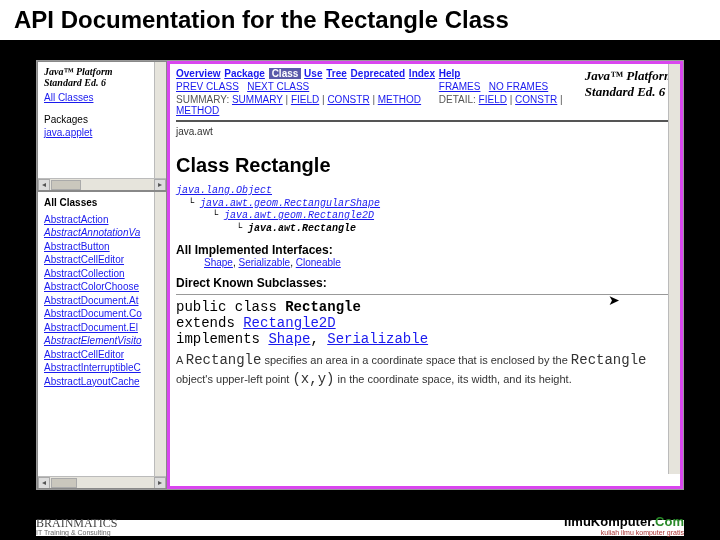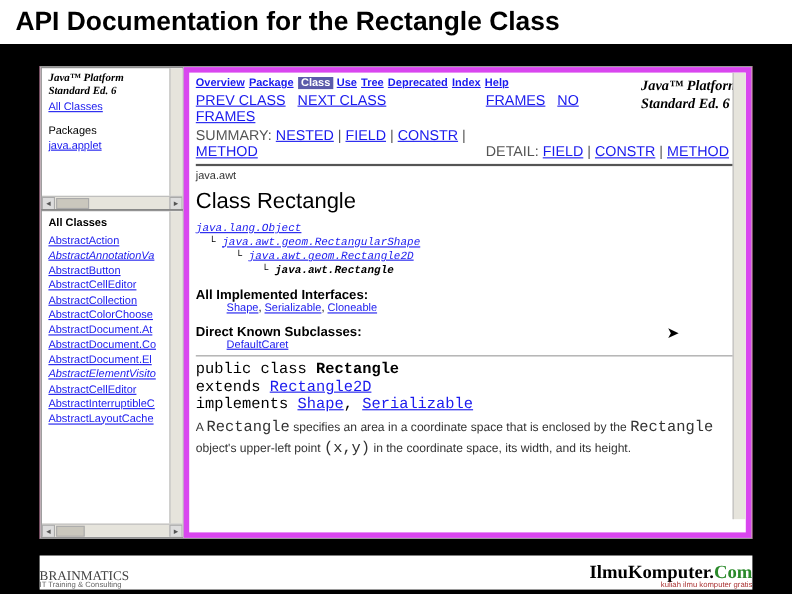--- a/index.html
+++ b/index.html
@@ -18,21 +18,21 @@
     font-size: 24px;
     font-weight: bold;
     color: #000;
   }
   .screenshot {
     position: absolute;
     top: 60px;
     left: 36px;
     width: 648px;
     height: 430px;
-    background: #ec4899;
+    background: #22c55e;
     border: 1px solid #999;
     display: flex;
   }
   .left-col {
     width: 130px;
     display: flex;
     flex-direction: column;
     background: #fff;
   }
   .pane {
@@ -41,44 +41,44 @@
     position: relative;
     overflow: hidden;
     font-size: 10px;
     line-height: 1.35;
   }
   .top-pane { height: 130px; }
   .bottom-pane { flex: 1; }
   .pane-inner { padding: 4px 6px; }
   .right-pane {
     flex: 1;
-    border: 5px solid #d946ef;
+    border: 3px solid #d946ef;
     background: #fff;
     position: relative;
     overflow: hidden;
     font-size: 10px;
     padding: 4px 6px;
   }
   .bold { font-weight: bold; }
   .link { color: #1a1aee; text-decoration: underline; cursor: pointer; }
   .navbar {
     font-size: 10px;
     color: #000;
     font-weight: bold;
     margin-bottom: 2px;
   }
   .navbar a { color: #1a1aee; text-decoration: underline; font-weight: bold; margin-right: 1px; }
   .navbar .sel { background: #5b5baa; color: #fff; padding: 0 3px; text-decoration: none; }
   .navbar-right { float: right; font-weight: bold; font-style: italic; font-family: Georgia, serif; font-size: 13px; }
-  .subnav { font-size: 13px; color: #555; margin-bottom: 2px; }
+  .subnav { font-size: 10px; color: #555; margin-bottom: 2px; }
   .subnav a { color: #1a1aee; text-decoration: underline; }
   hr { border: none; border-top: 1px solid #999; margin: 4px 0; }
   hr.thick { border-top: 2px solid #555; }
   .pkg-name { font-size: 10px; color: #333; margin-top: 4px; }
-  .class-title { font-size: 20px; font-weight: normal; margin: 6px 0 8px 0; }
+  .class-title { font-size: 20px; font-weight: bold; margin: 17px 0 8px 0; }
   .tree { font-family: "Courier New", monospace; font-size: 10px; line-height: 1.25; margin-bottom: 8px; }
   .tree-line { white-space: pre; font-style: italic; }
   .sect-h { font-size: 12px; font-weight: bold; margin-top: 8px; }
   .indent { margin-left: 28px; }
   .code { font-family: "Courier New", monospace; font-size: 14px; }
   .desc { font-size: 11px; color: #333; margin-top: 4px; line-height: 1.35; }
   .scroll-h {
     position: absolute;
     left: 0; right: 0; bottom: 0;
     height: 12px;
@@ -102,30 +102,30 @@
     line-height: 10px;
     text-align: center;
     color: #555;
   }
   .strack { flex: 1; display: flex; align-items: center; }
   .sthumb { background: #cac7bd; border: 1px solid #aaa; height: 10px; margin: 0 1px; }
   .footer {
     position: absolute;
     left: 36px; right: 36px;
     bottom: 4px;
-    height: 31px;
+    height: 16px;
     display: flex;
     justify-content: space-between;
     align-items: flex-end;
     background: #fff;
   }
   .brain { font-family: Georgia, serif; font-size: 12px; color: #444; }
   .brain .mat { font-variant: small-caps; }
   .brain-sub { font-size: 7px; color: #666; display: block; margin-top: -2px; }
-  .ilmu { font-family: Liberation Serif, serif; font-size: 17px; font-weight: bold; }
+  .ilmu { font-family: Liberation Sans, sans-serif; font-size: 13px; font-weight: bold; }
   .ilmu .g { color: #2a8a2a; }
   .ilmu-sub { font-size: 7px; color: #a33; display: block; text-align: right; margin-top: -1px; }
   .cursor {
     position: absolute;
     width: 12px; height: 14px;
     color: #000;
     font-size: 14px;
     pointer-events: none;
   }
   .platform-hdr { font-size:10px; font-weight:bold; font-style:italic; font-family:Georgia,serif; line-height:1.1; }
@@ -210,21 +210,21 @@
       <span style="display:inline-block;width:260px;">
         <a>PREV CLASS</a>&nbsp;&nbsp;
         <a>NEXT CLASS</a>
       </span>
       <a>FRAMES</a>&nbsp;&nbsp;
       <a>NO FRAMES</a>
     </div>
     <div class="subnav">
       <span style="display:inline-block;width:260px;">
         <span>SUMMARY:</span>
-        <a>NESTED</a> |
+        <a>SUMMARY</a> |
         <a>FIELD</a> |
         <a>CONSTR</a> |
         <a>METHOD</a>
       </span>
       <span>DETAIL:</span>
       <a>FIELD</a> |
       <a>CONSTR</a> |
       <a>METHOD</a>
     </div>
 
@@ -241,23 +241,20 @@
     </div>
 
     <div class="sect-h">All Implemented Interfaces:</div>
     <div class="indent">
       <a class="link">Shape</a>,
       <a class="link">Serializable</a>,
       <a class="link">Cloneable</a>
     </div>
 
     <div class="sect-h">Direct Known Subclasses:</div>
-    <div class="indent">
-      <a class="link">DefaultCaret</a>
-    </div>
 
     <hr>
 
     <div class="code">
       <span>public class </span><span class="bold">Rectangle</span><br>
       <span>extends </span><a class="link">Rectangle2D</a><br>
       <span>implements </span><a class="link">Shape</a>, <a class="link">Serializable</a>
     </div>
 
     <div class="desc">

